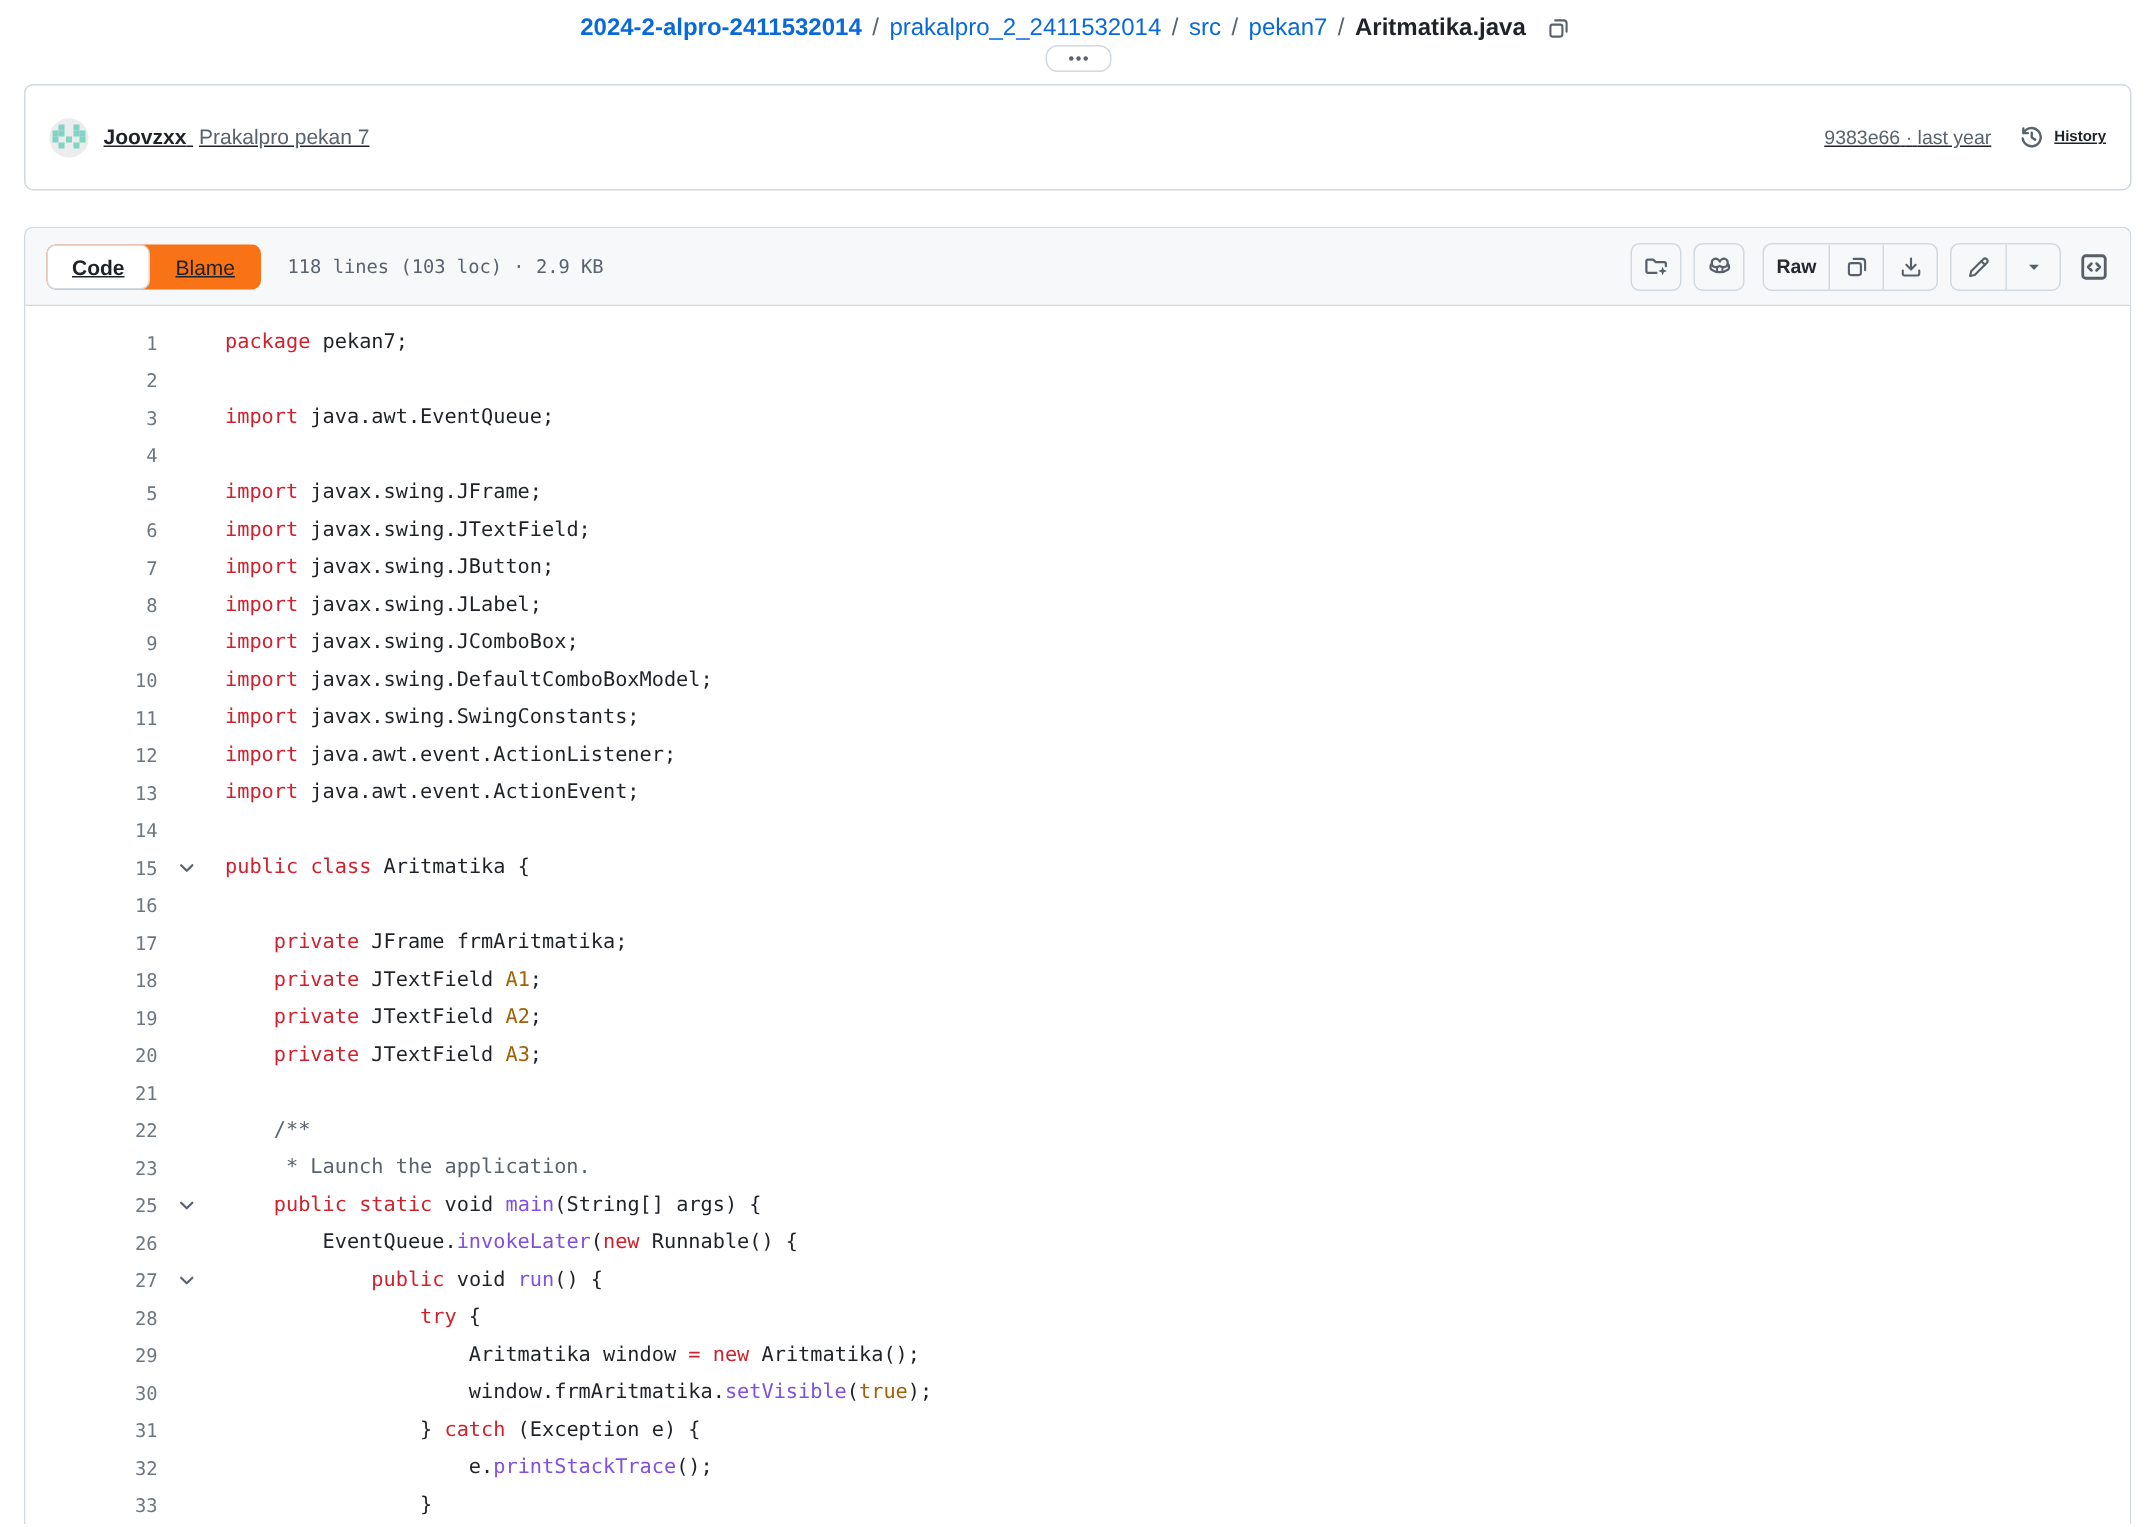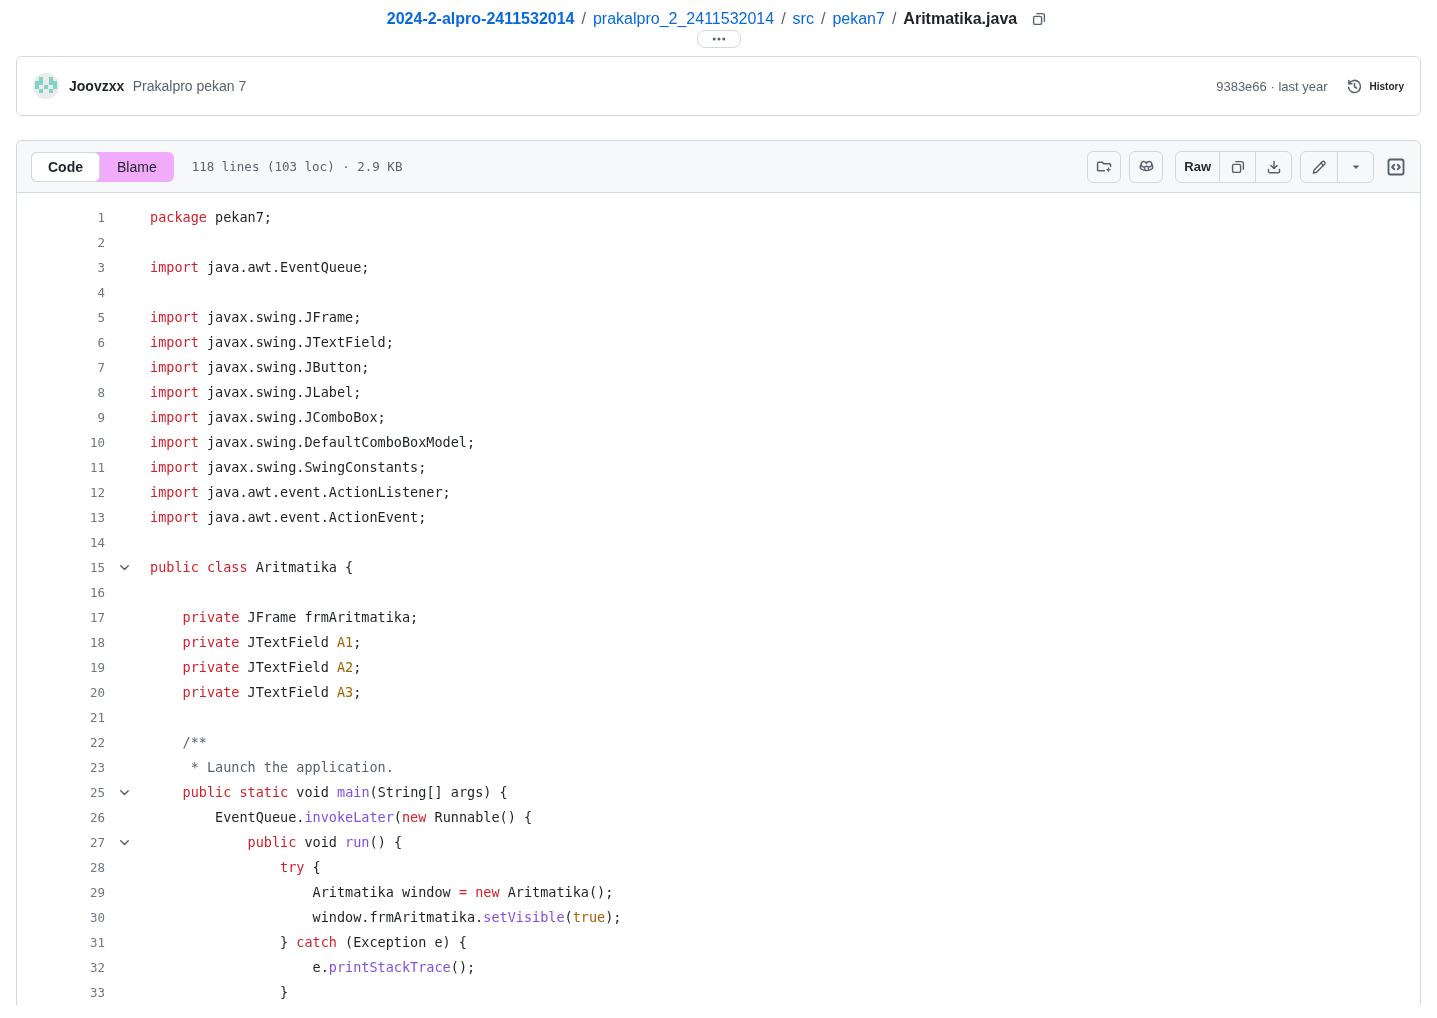--- a/index.html
+++ b/index.html
@@ -14,39 +14,39 @@
   .breadcrumb a { text-decoration:none; color:#0969da; cursor:pointer; }
   .crumb-repo { font-weight:600; }
   .crumb-sep { color:#59636e; }
   .crumb-file { font-weight:600; color:#1f2328; }
   .ghost-icon-btn { background:none; border:none; padding:3px; margin-left:4px; cursor:pointer;
                     border-radius:4px; display:inline-flex; align-items:center; }
   .kebab-btn { width:44px; height:38px; border:1px solid #d1d9e0; border-radius:8px;
                background:#fff; display:flex; align-items:center; justify-content:center; cursor:pointer; }
 
   
-  .commit-bar { margin-top:16px; height:60px; border:1px solid #d1d9e0; border-radius:6px;
-                display:flex; align-items:center; justify-content:space-between; padding:12px 16px; }
+  .commit-bar { margin-top:16px; height:71px; border:1px solid #d1d9e0; border-radius:6px;
+                display:flex; align-items:center; justify-content:space-between; padding:12px 16px;text-decoration:underline; }
   .commit-left { display:flex; align-items:center; gap:10px; }
   .avatar { width:26px; height:26px; border-radius:50%; overflow:hidden; background:#ececec;
             display:inline-flex; cursor:pointer; }
   .commit-author { font-weight:600; font-size:14px; color:#1f2328; cursor:pointer; }
   .commit-message { font-size:14px; color:#59636e; margin-left:4px; cursor:pointer; }
   .commit-right { display:flex; align-items:center; gap:18px; }
   .commit-meta { font-size:13px; color:#59636e; cursor:pointer; }
   .history-btn { display:flex; align-items:center; gap:7px; background:none; border:none;
                  font-family:inherit; font-size:10px; font-weight:600; color:#1f2328; cursor:pointer; }
 
   
   .file-box { margin-top:24px; border:1px solid #d1d9e0; border-radius:6px 6px 0 0; border-bottom:none; }
   .file-header { background:#f6f8fa; border-bottom:1px solid #d1d9e0; border-radius:6px 6px 0 0;
                  height:52px; display:flex; align-items:center; justify-content:space-between;
                  padding:0 14px; }
   .header-left { display:flex; align-items:center; }
-  .seg-control { display:inline-flex; background:#f0abfc; border-radius:6px; }
+  .seg-control { display:inline-flex; background:#f97316; border-radius:6px;text-decoration:underline; }
   .seg { font-family:inherit; font-size:14px; padding:6px 16px; border:1px solid transparent;
          border-radius:6px; background:transparent; color:#1f2328; cursor:pointer; }
   .seg.active { background:#ffffff; border-color:#d1d9e0; font-weight:600; }
   .file-meta { margin-left:18px; font-family:"DejaVu Sans Mono", monospace; font-size:12.5px;
                color:#59636e; }
   .header-right { display:flex; align-items:center; gap:8px; }
   .tool-btn { height:32px; min-width:34px; padding:0 7px; background:transparent;
               border:1px solid #d1d9e0; border-radius:6px; display:inline-flex; align-items:center;
               justify-content:center; cursor:pointer; }
   .btn-group { display:inline-flex; border:1px solid #d1d9e0; border-radius:6px; height:32px;

